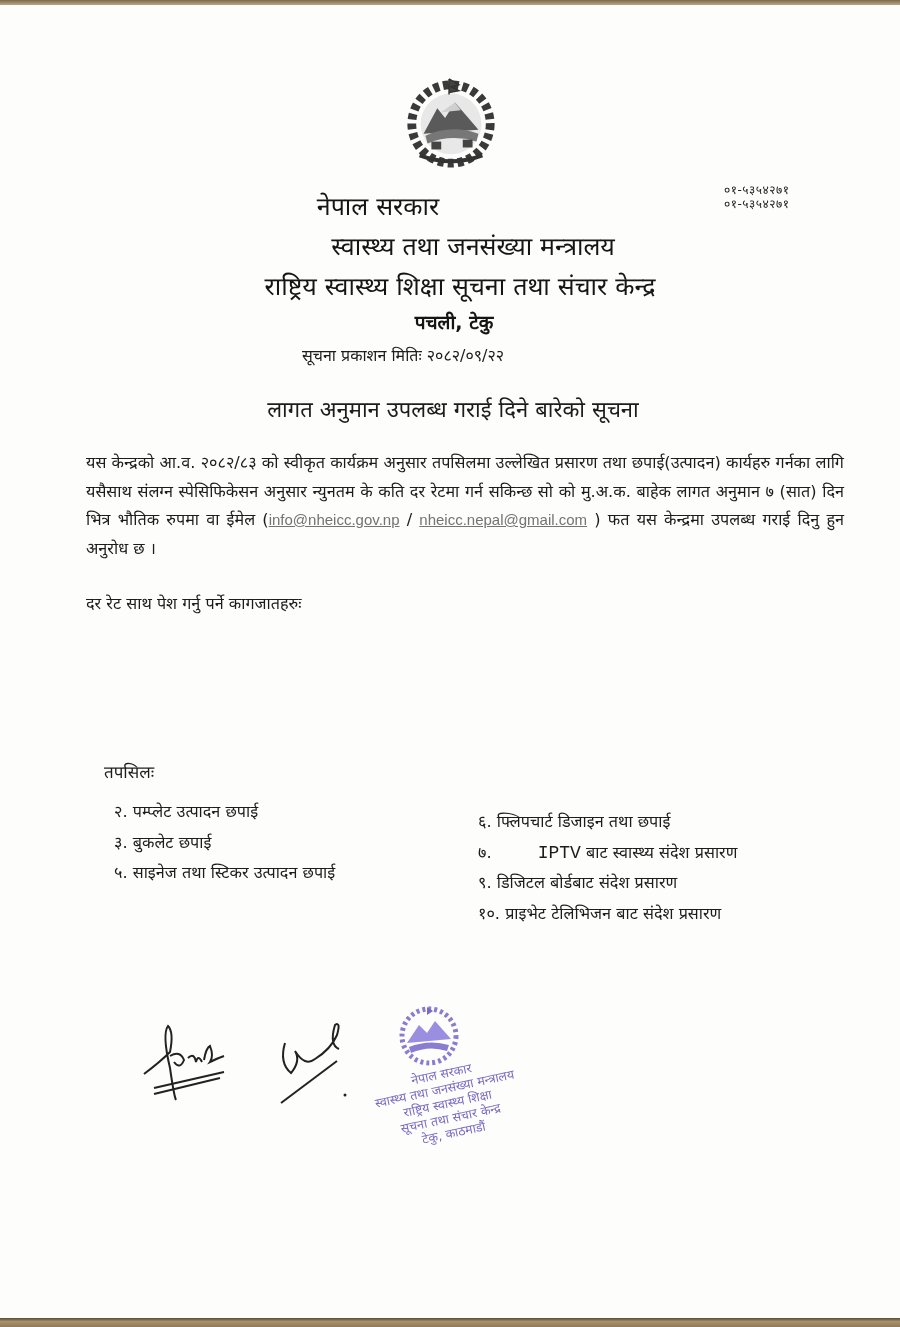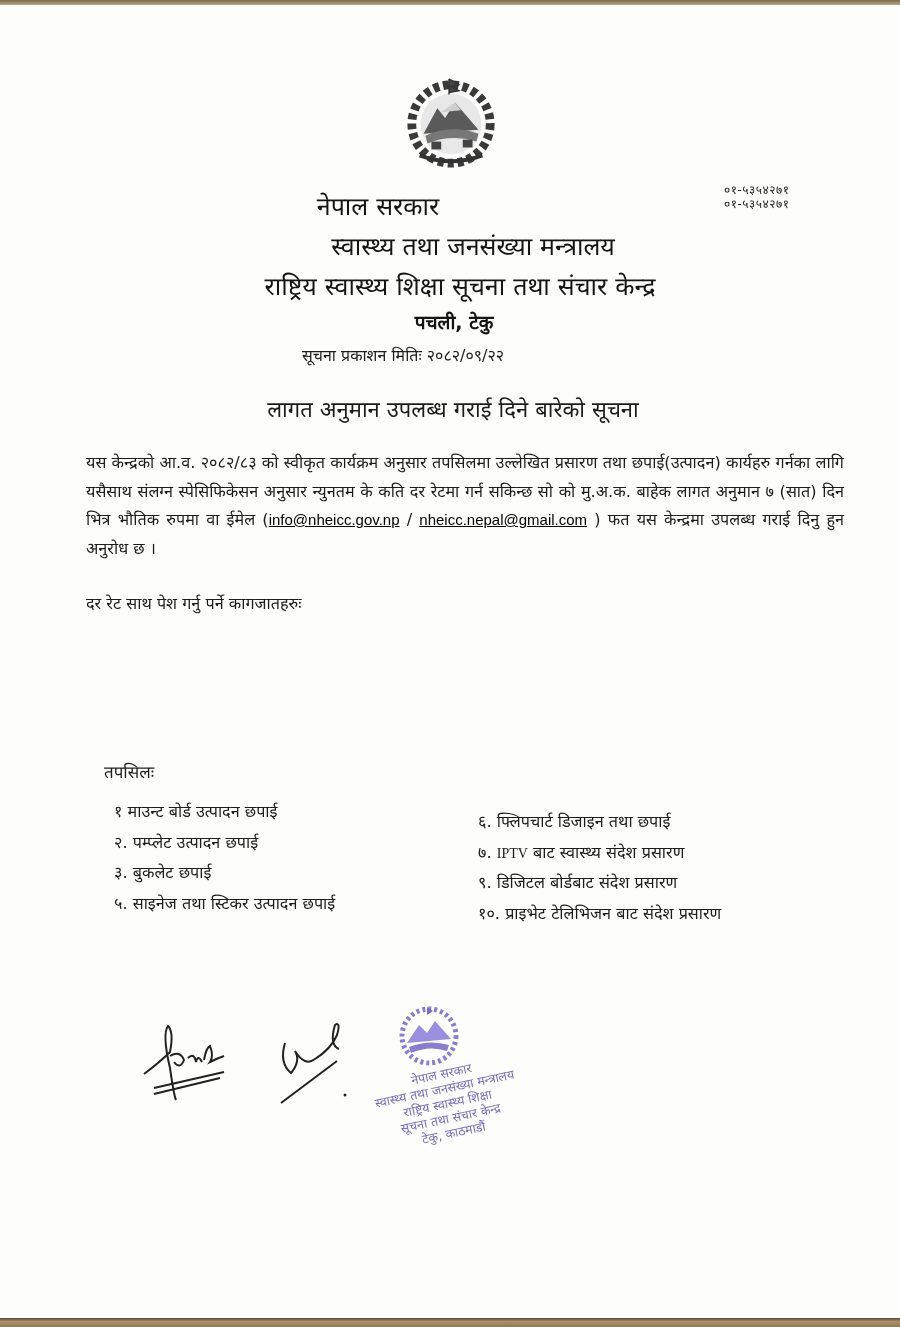--- a/index.html
+++ b/index.html
@@ -24,32 +24,32 @@
     .hdr { position: absolute; left: 0; width: 900px; text-align: center; white-space: nowrap; color: #151515; }
     .hdr-1 { top: 188px; font-size: 25px; left: -72px; }
     .hdr-2 { top: 228px; font-size: 25px; left: 23px; }
     .hdr-3 { top: 268px; font-size: 25px; left: 10px; }
     .hdr-4 { top: 309px; font-size: 19px; font-weight: bold; left: 4px; }
     .pubdate { position: absolute; left: 302px; top: 344px; font-size: 16px; white-space: nowrap; }
 
     .subject { position: absolute; left: 0; width: 900px; top: 393px; text-align: center; font-size: 22px; white-space: nowrap; left: 3px; }
 
     .para { position: absolute; left: 86px; width: 758px; top: 449px; font-size: 16.2px; line-height: 28.5px; text-align: justify; text-align-last: left; }
-    .para .email { text-decoration: underline; font-family: "Liberation Sans", sans-serif; font-size: 15px; color: #000000; }
+    .para .email { text-decoration: underline; font-family: "Liberation Sans", sans-serif; font-size: 15px; color: #737373; }
 
     .docs-label { position: absolute; left: 86px; top: 592px; font-size: 16.2px; white-space: nowrap; }
     .docs { position: absolute; left: 112px; top: 638px; font-size: 16.2px; }
     .docs div { height: 36px; white-space: nowrap; }
 
     .annex-label { position: absolute; left: 104px; top: 760px; font-size: 17px; white-space: nowrap; }
     .annex-col { position: absolute; font-size: 16.2px; }
     .annex-col div { height: 30.6px; white-space: nowrap; }
     .annex-left { left: 114px; top: 800px; }
     .annex-right { left: 478px; top: 810px; }
-    .annex-col .latin { font-family: Liberation Serif, serif; font-size: 14px; }
+    .annex-col .latin { font-family: Liberation Mono, monospace; font-size: 18px; margin-left: 41px; }
 
     .sig { position: absolute; }
     .sig-1 { left: 140px; top: 1012px; width: 100px; height: 90px; }
     .sig-2 { left: 275px; top: 1015px; width: 80px; height: 95px; }
     .stamp { position: absolute; left: 365px; top: 1005px; width: 155px; height: 165px; color: #7a6ac4; }
     .stamp-emblem { position: absolute; left: 28px; top: 0; width: 72px; height: 62px; }
     .stamp-text { position: absolute; left: 0; top: 58px; width: 155px; font-size: 12.5px; line-height: 15px; text-align: center; transform: rotate(-12deg); transform-origin: 60% 20%; white-space: nowrap; }
   </style>
 </head>
 <body>
@@ -84,21 +84,20 @@
   <div class="pubdate">सूचना प्रकाशन मितिः २०८२/०९/२२</div>
 
   <div class="subject">लागत अनुमान उपलब्ध गराई दिने बारेको सूचना</div>
 
   <div class="para"><span>यस केन्द्रको आ.व. २०८२/८३ को स्वीकृत कार्यक्रम अनुसार तपसिलमा उल्लेखित प्रसारण तथा छपाई(उत्पादन) कार्यहरु गर्नका लागि यसैसाथ संलग्न स्पेसिफिकेसन अनुसार न्युनतम के कति दर रेटमा गर्न सकिन्छ सो को मु.अ.क. बाहेक लागत अनुमान ७ (सात) दिन भित्र भौतिक रुपमा वा ईमेल (</span><span class="email">info@nheicc.gov.np</span><span> / </span><span class="email">nheicc.nepal@gmail.com</span><span> ) फत यस केन्द्रमा  उपलब्ध गराई दिनु हुन अनुरोध छ ।</span></div>
 
   <div class="docs-label">दर रेट साथ पेश गर्नु पर्ने कागजातहरुः</div>
 
   <div class="annex-label">तपसिलः</div>
   <div class="annex-col annex-left">
-    <div>१ माउन्ट बोर्ड उत्पादन छपाई</div>
     <div>२. पम्प्लेट उत्पादन छपाई</div>
     <div>३. बुकलेट छपाई</div>
     <div>५. साइनेज तथा स्टिकर उत्पादन छपाई</div>
   </div>
   <div class="annex-col annex-right">
     <div><span>६. </span><span>फ्लिपचार्ट डिजाइन तथा छपाई</span></div>
     <div><span>७. </span><span class="latin">IPTV</span><span> बाट स्वास्थ्य संदेश प्रसारण</span></div>
     <div><span>९. </span><span>डिजिटल बोर्डबाट संदेश प्रसारण</span></div>
     <div><span>१०. </span><span>प्राइभेट टेलिभिजन बाट संदेश प्रसारण</span></div>
   </div>

